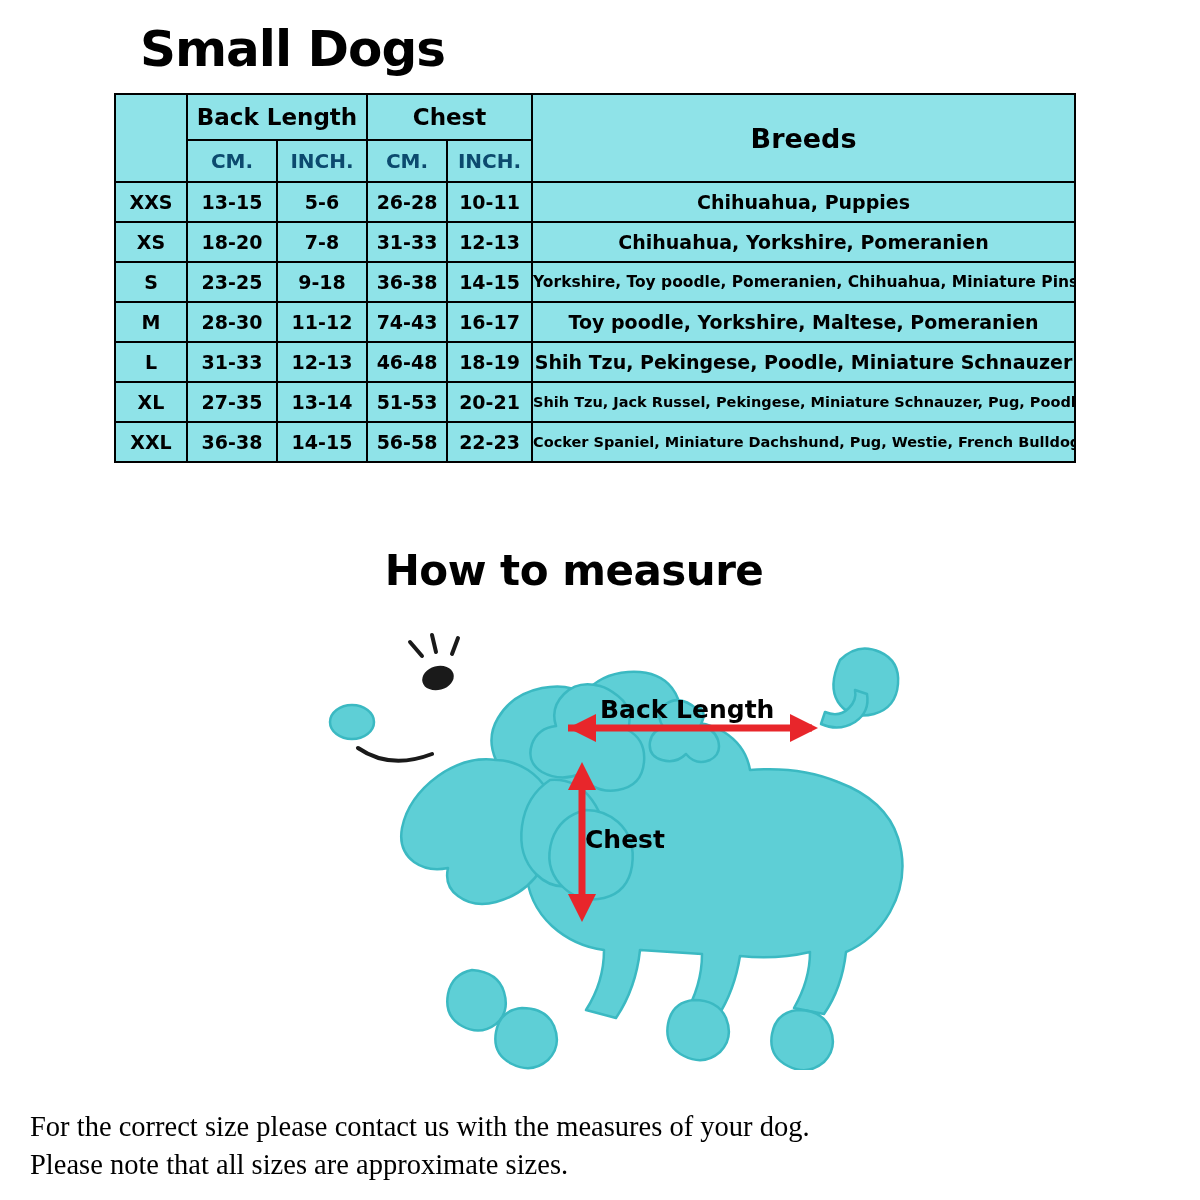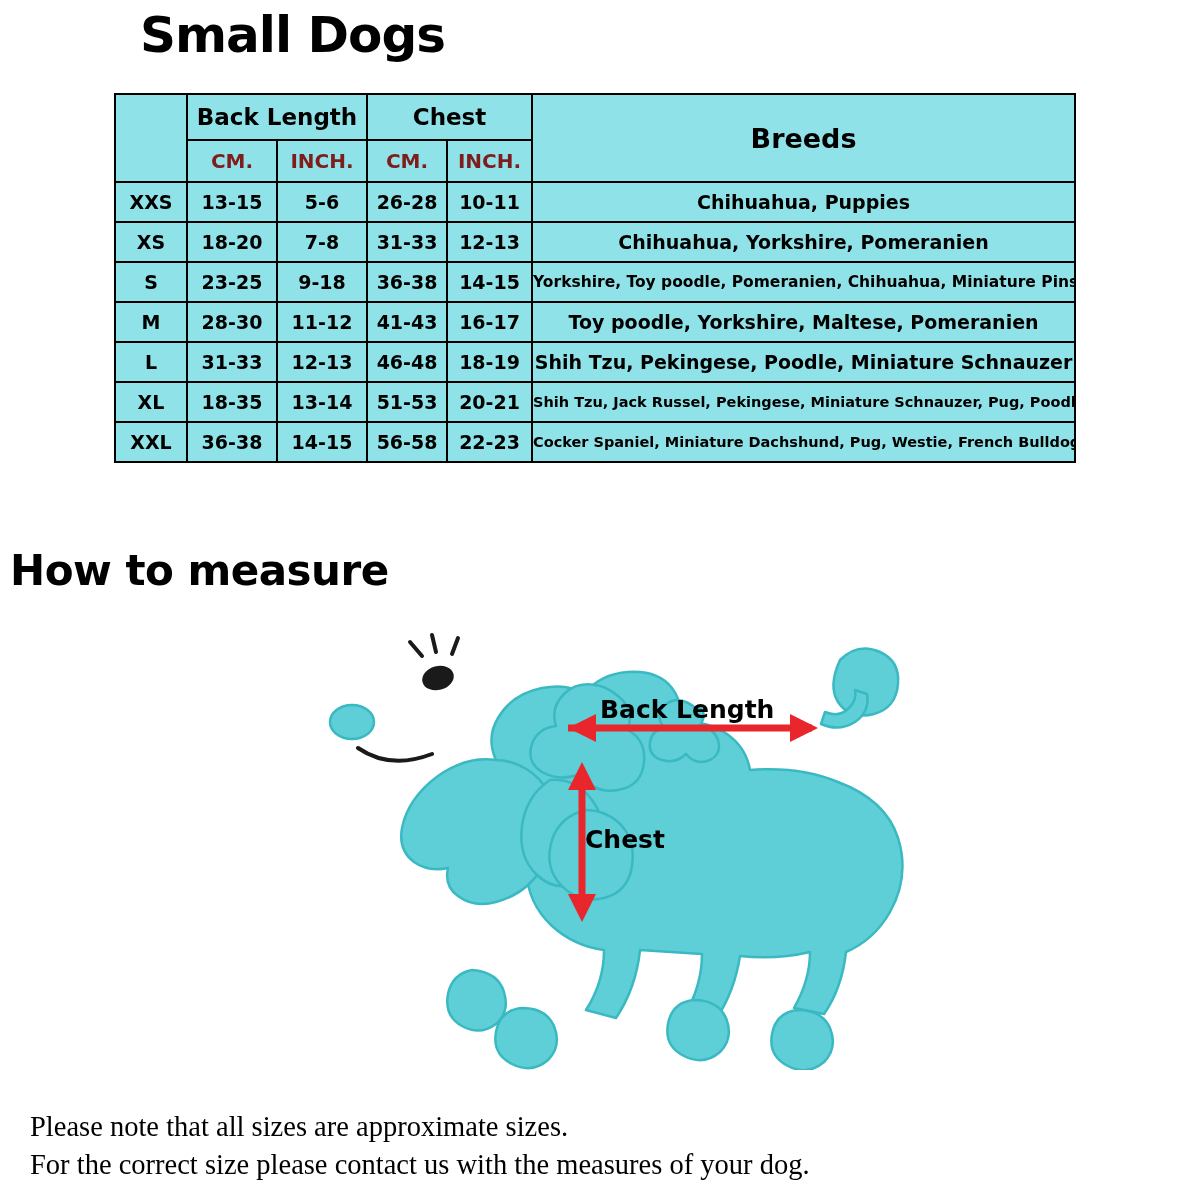--- a/index.html
+++ b/index.html
@@ -13,21 +13,21 @@
     position: relative;
     font-family: "Liberation Sans", sans-serif;
     color: #000;
     overflow: hidden;
   }
 
   
   #title {
     position: absolute;
     left: 140px;
-    top: 6px;
+    top: 20px;
     font-family: "DejaVu Sans", sans-serif;
     font-weight: bold;
     font-size: 50px;
     letter-spacing: -1px;
     color: #000;
   }
 
   
   #size-table-wrap {
     position: absolute;
@@ -52,21 +52,21 @@
     height: 38px;
     color: #000;
     background: #8fe3e8;
   }
   table.size-table th.grouphead {
     font-size: 23px;
     font-weight: bold;
     height: 44px;
   }
   table.size-table th.red {
-    color: #7f1d1d;
+    color: #0c4a6e;
     font-size: 20px;
     height: 40px;
     margin-left: 16px;
   }
   table.size-table th.breeds-head {
     font-size: 27px;
     font-weight: bold;
     margin-left: 35px;
   }
   td.size-cell {
@@ -92,24 +92,24 @@
   col.c-size  { width: 72px; }
   col.c-bl-cm { width: 90px; }
   col.c-bl-in { width: 90px; }
   col.c-ch-cm { width: 80px; }
   col.c-ch-in { width: 85px; }
   col.c-breeds{ width: 543px; }
 
   
   #how-title {
     position: absolute;
-    left: 10px;
+    left: 16px;
     top: 546px;
     width: 1116px;
-    text-align: left;
+    text-align: center;
     font-family: "DejaVu Sans", sans-serif;
     font-weight: bold;
     font-size: 42px;
     letter-spacing: -0.5px;
   }
 
   #diagram {
     position: absolute;
     left: 300px;
     top: 600px;
@@ -191,35 +191,35 @@
         <td>23-25</td>
         <td>9-18</td>
         <td>36-38</td>
         <td>14-15</td>
         <td class="breeds-cell small">Yorkshire, Toy poodle, Pomeranien, Chihuahua, Miniature Pinscher</td>
       </tr>
       <tr>
         <td class="size-cell">M</td>
         <td>28-30</td>
         <td>11-12</td>
-        <td>41-43</td>
+        <td>74-43</td>
         <td>16-17</td>
         <td class="breeds-cell">Toy poodle, Yorkshire, Maltese, Pomeranien</td>
       </tr>
       <tr>
         <td class="size-cell">L</td>
         <td>31-33</td>
         <td>12-13</td>
         <td>46-48</td>
         <td>18-19</td>
         <td class="breeds-cell">Shih Tzu, Pekingese, Poodle, Miniature Schnauzer</td>
       </tr>
       <tr>
         <td class="size-cell">XL</td>
-        <td>18-35</td>
+        <td>27-35</td>
         <td>13-14</td>
         <td>51-53</td>
         <td>20-21</td>
         <td class="breeds-cell xsmall">Shih Tzu, Jack Russel, Pekingese, Miniature Schnauzer, Pug, Poodle, Westie</td>
       </tr>
       <tr>
         <td class="size-cell">XXL</td>
         <td>36-38</td>
         <td>14-15</td>
         <td>56-58</td>
@@ -313,15 +313,15 @@
       <polygon points="282,162 268,190 296,190" fill="#e8262b"></polygon>
       <polygon points="282,322 268,294 296,294" fill="#e8262b"></polygon>
     </g>
   </svg>
 
   <div class="meas-label" id="label-back-length">Back Length</div>
   <div class="meas-label" id="label-chest">Chest</div>
 </div>
 
 <div id="note">
+  <div>For the correct size please contact us with the measures of your dog.</div>
   <div>Please note that all sizes are approximate sizes.</div>
-  <div>For the correct size please contact us with the measures of your dog.</div>
 </div>
 
 </body></html>

